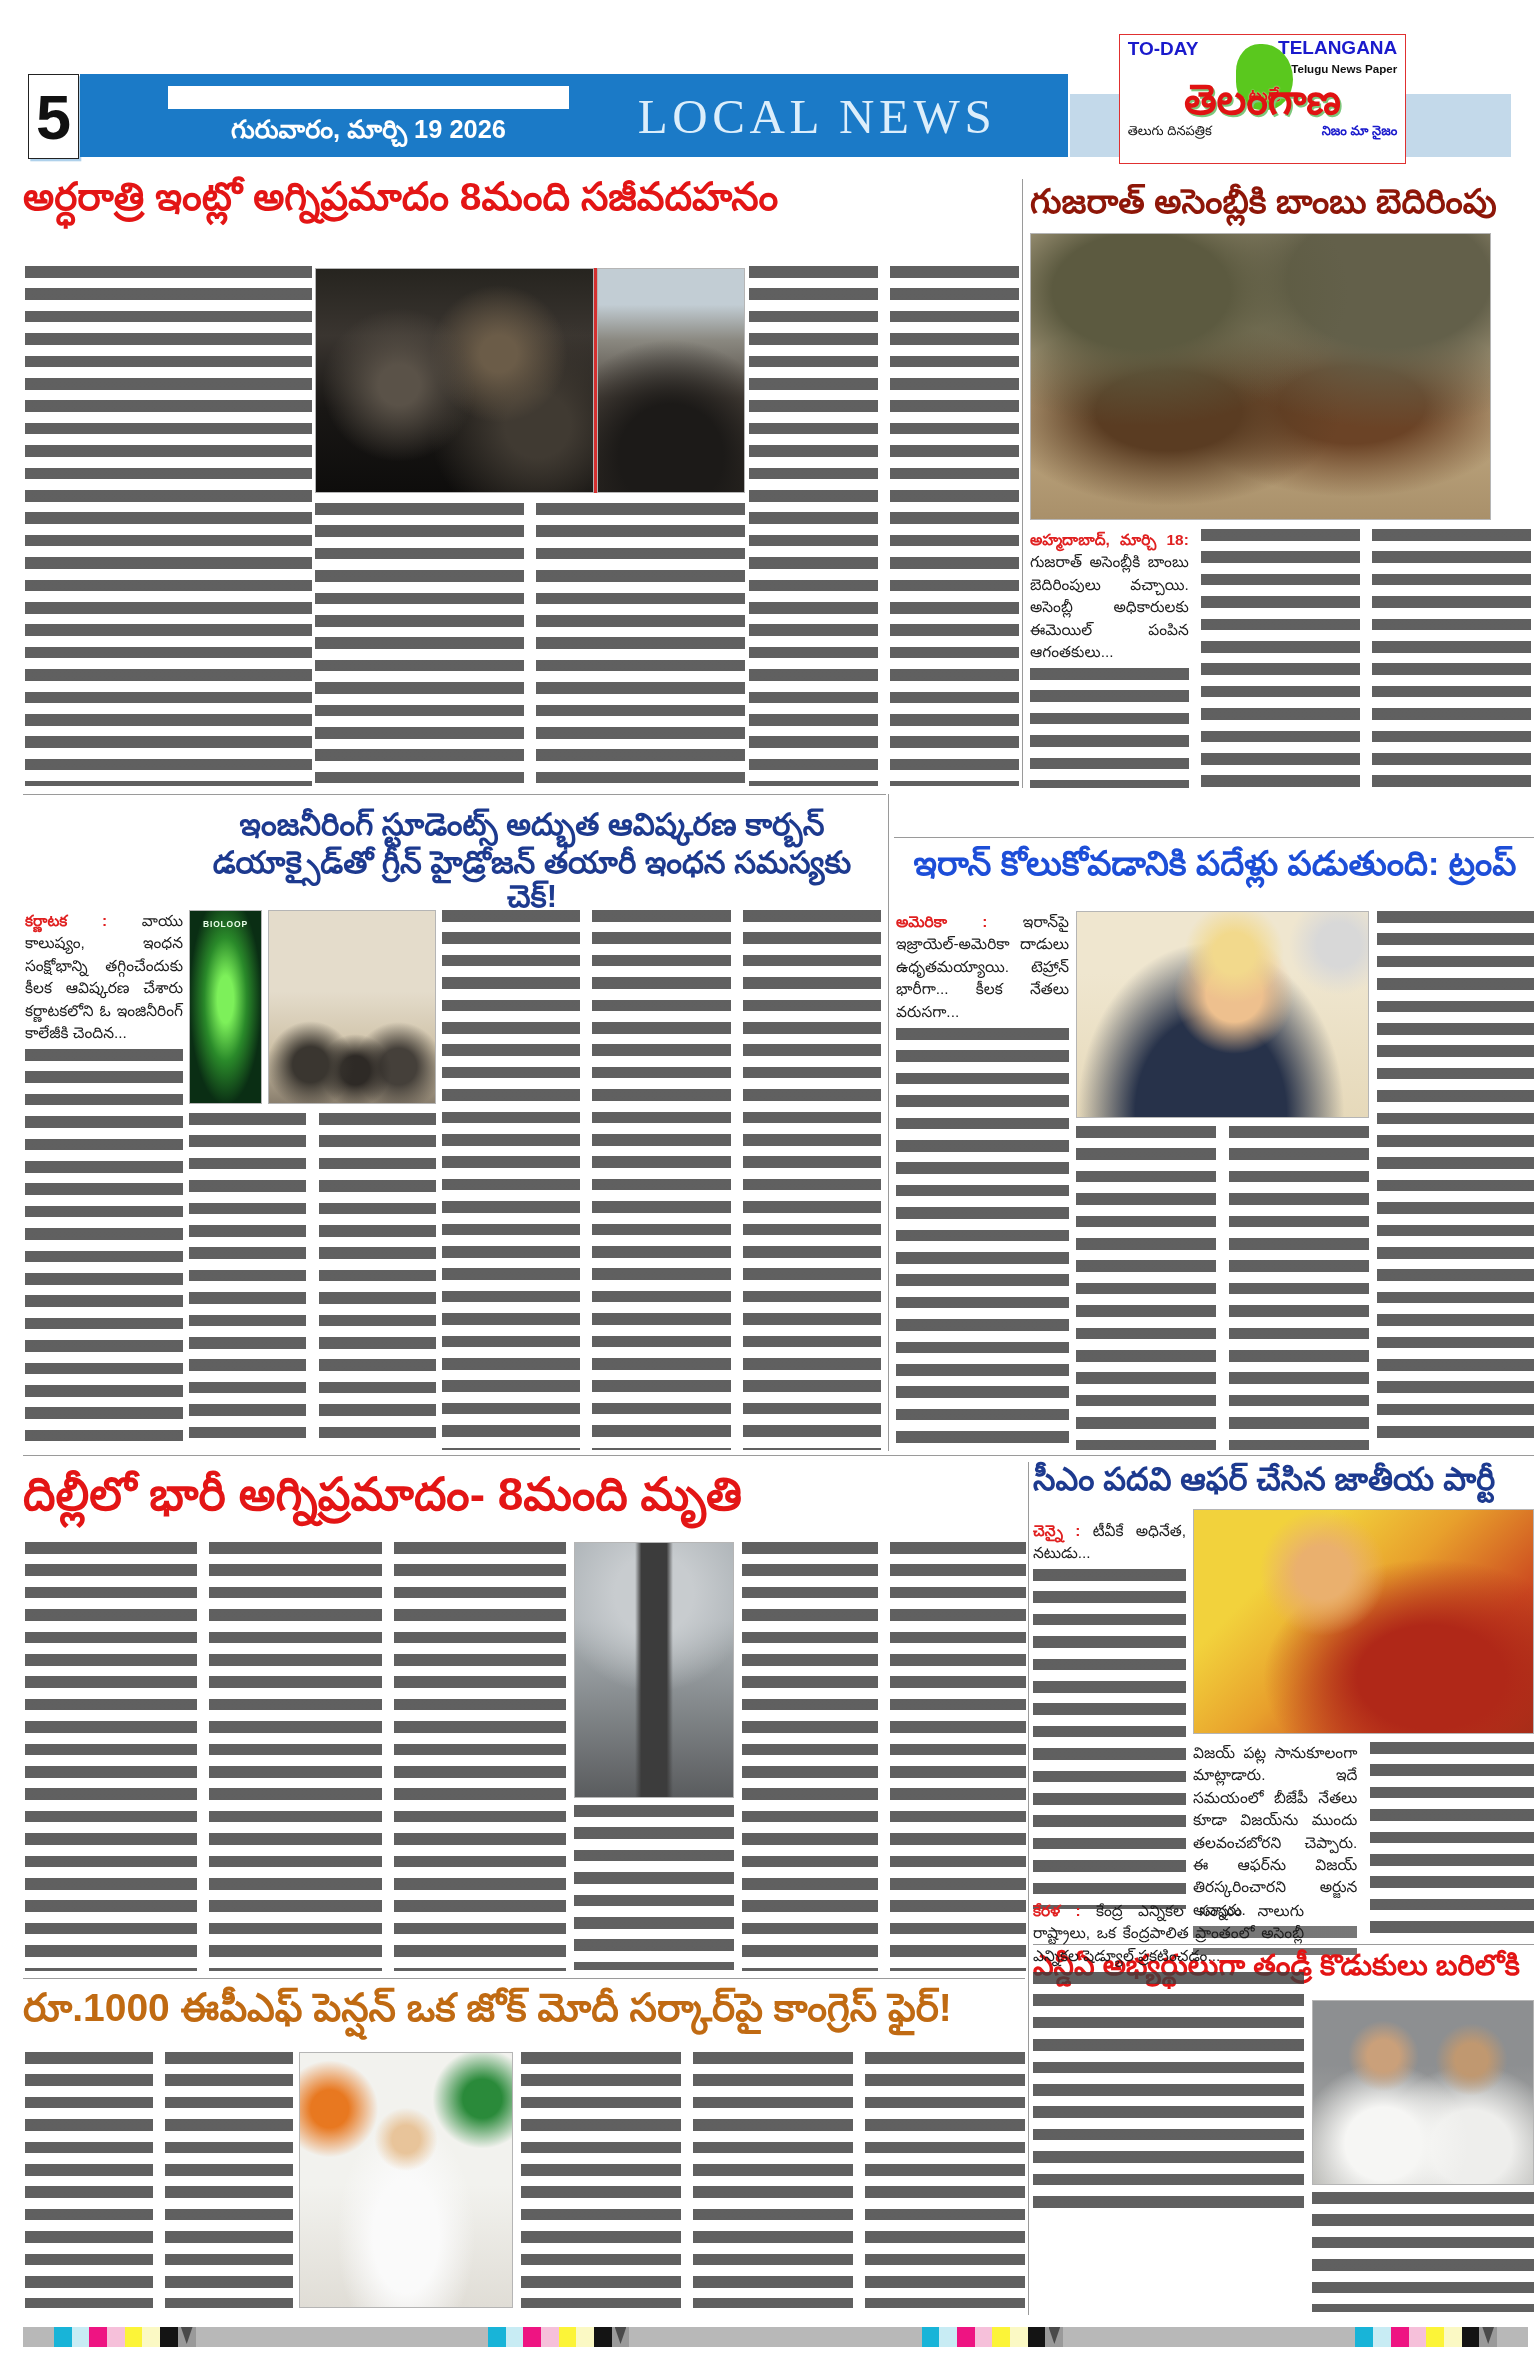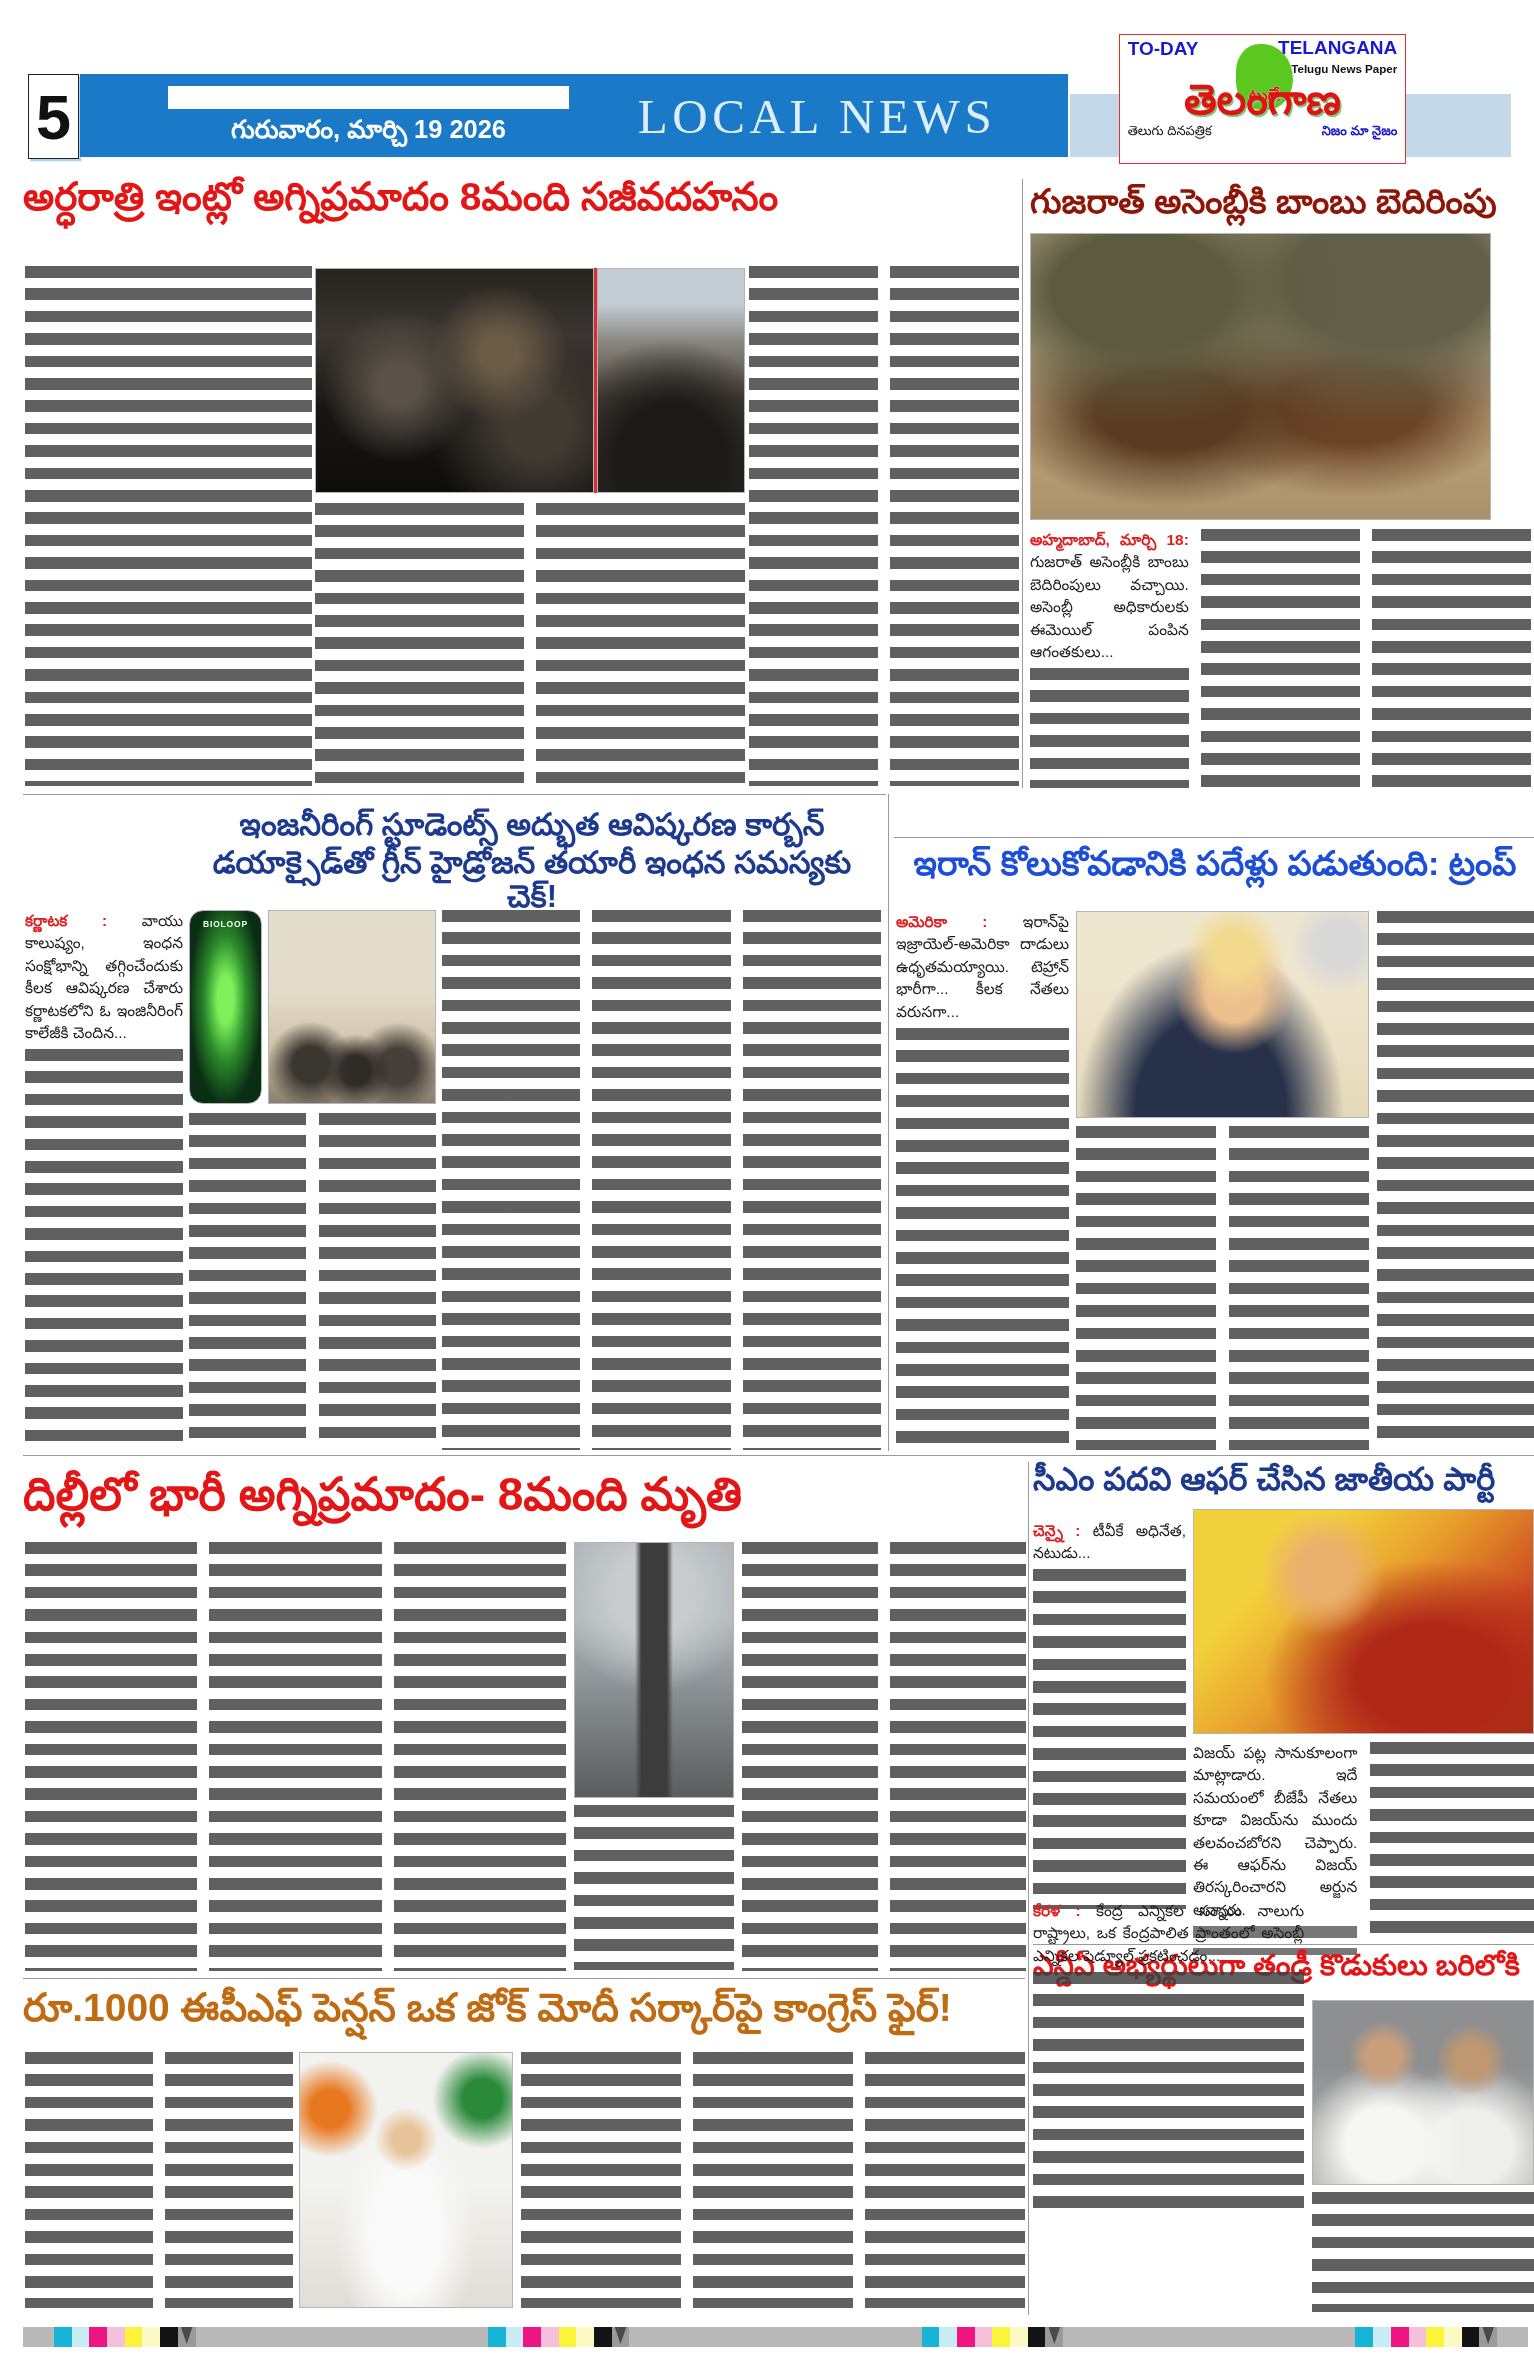--- a/index.html
+++ b/index.html
@@ -66,21 +66,21 @@
      linear-gradient(180deg,#c2cdd4 0 16%,#8a8880 32%,#4e463e 58%,#2c2722 100%);}
   .ph-dogs{background:
      radial-gradient(ellipse at 24% 20%,#5c5a40 0 18%,transparent 42%),
      radial-gradient(ellipse at 78% 16%,#63604a 0 20%,transparent 44%),
      radial-gradient(ellipse at 30% 62%,#5a3c22 0 16%,transparent 38%),
      radial-gradient(ellipse at 70% 60%,#6b4326 0 16%,transparent 38%),
      linear-gradient(180deg,#d9c8a8 0 22%,#c2ab84 60%,#a9906a 100%);}
   .ph-banner{background:
      radial-gradient(ellipse at 50% 46%,#7df05a 0 16%,#2a8a2a 42%,transparent 72%),
      linear-gradient(180deg,#0a2e14 0 100%);
-     display:flex;justify-content:center;padding-top:7.7px;border-radius:14px;}
+     display:flex;justify-content:center;padding-top:7.7px;}
   .ph-banner span{color:#eaffea;font-size:8.5px;font-weight:bold;letter-spacing:0.8px;}
   .ph-students{background:
      radial-gradient(circle at 25% 80%,#3a3630 0 9%,transparent 22%),
      radial-gradient(circle at 52% 83%,#2e2a26 0 8%,transparent 20%),
      radial-gradient(circle at 78% 81%,#45403a 0 9%,transparent 22%),
      linear-gradient(180deg,#e4dccb 0 42%,#cfc2a8 72%,#8a7f6e 100%);}
   .ph-trump{background:
      radial-gradient(circle at 90% 16%,#d8d8d8 0 7%,transparent 16%),
      radial-gradient(circle at 54% 20%,#f2d98c 0 9%,transparent 22%),
      radial-gradient(circle at 54% 40%,#eec08e 0 14%,transparent 30%),

